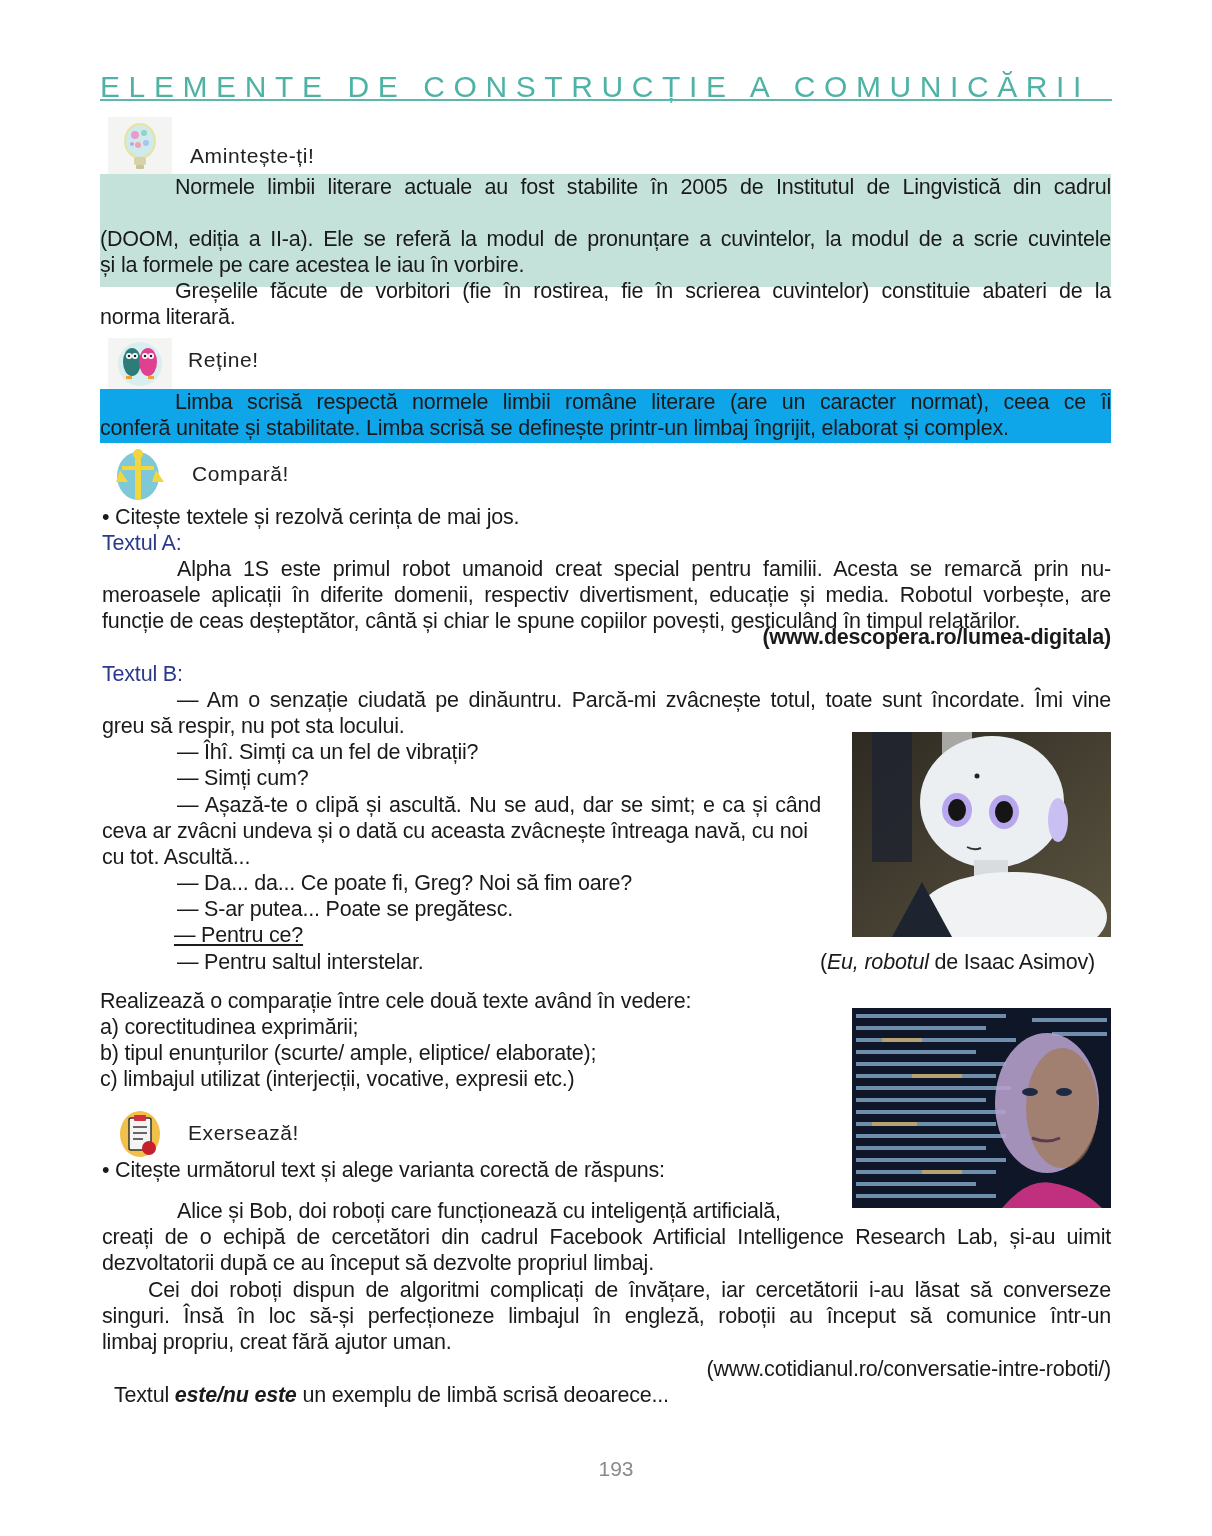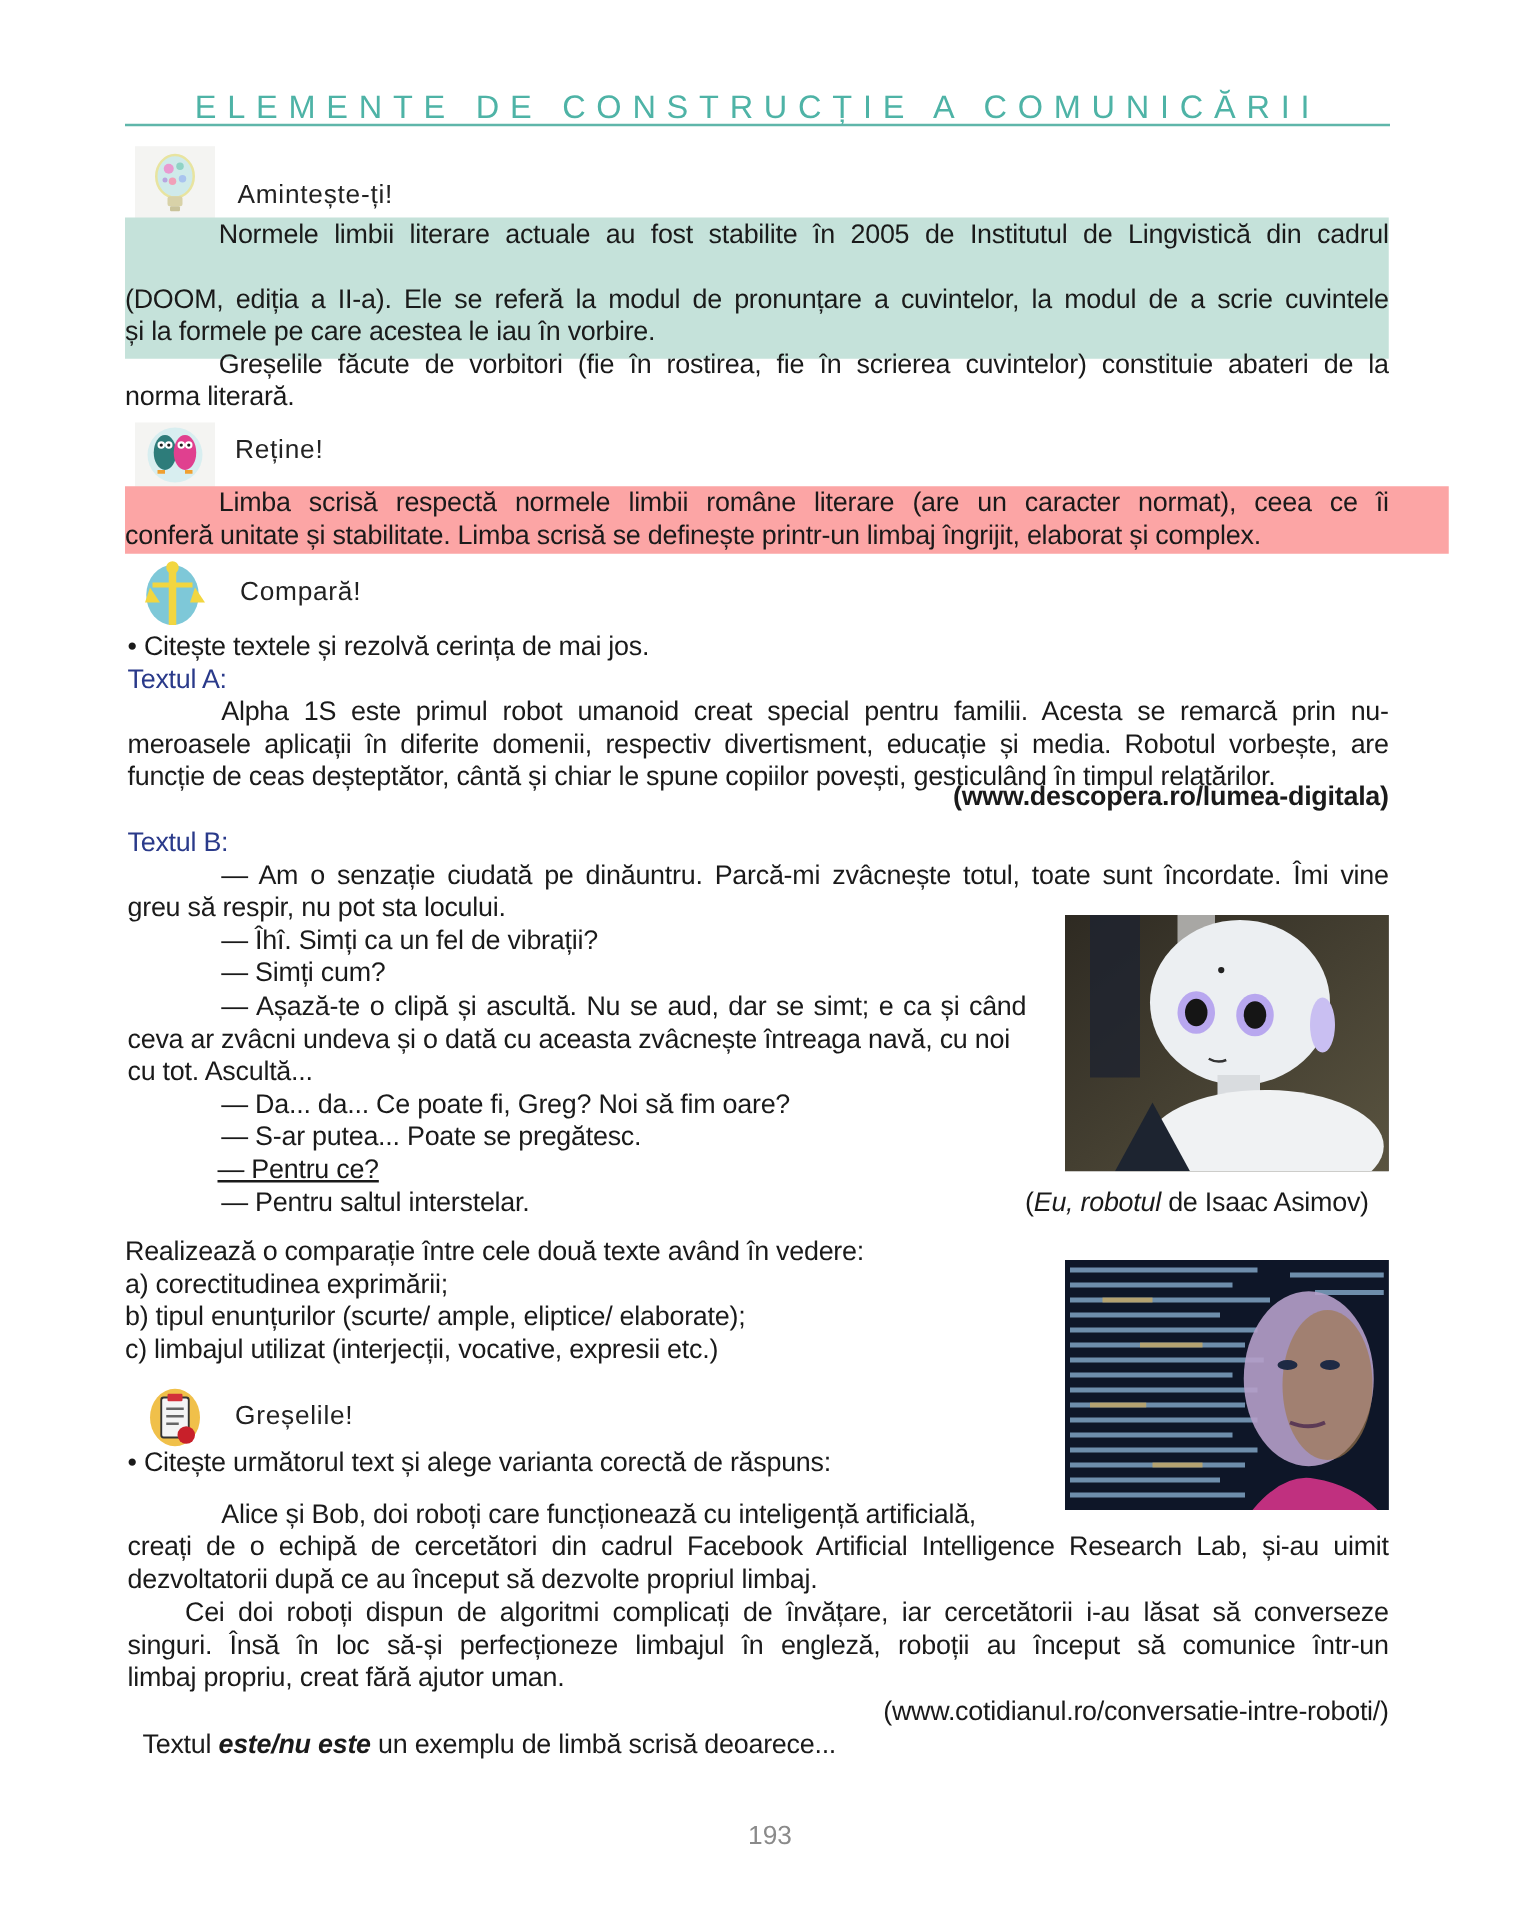--- a/index.html
+++ b/index.html
@@ -1,26 +1,26 @@
 <!DOCTYPE html>
 <html><head>
 <meta charset="utf-8">
 <style>
   html, body { margin: 0; padding: 0; background: #ffffff; }
   body { width: 1212px; height: 1536px; position: relative; overflow: hidden;
          font-family: "DejaVu Sans Condensed", "Liberation Sans", sans-serif; color: #1a1a1a; }
   .abs { position: absolute; }
   .txt { font-family: "Liberation Sans", sans-serif; font-size: 21.5px; line-height: 26px; letter-spacing: -0.2px; white-space: nowrap; }
-  .header-title { left: 100px; width: 1012px; top: 70px; text-align: center; color: #4eb3a6;
-                  font-family: "Liberation Sans", sans-serif; font-size: 26px; letter-spacing: 8.6px; }
+  .header-title { left: 100px; width: 1012px; top: 70px; text-align: left; color: #4eb3a6;
+                  font-family: "Liberation Sans", sans-serif; font-size: 30px; letter-spacing: 8.6px; }
   .header-rule { left: 100px; top: 99px; width: 1012px; height: 2px; background: #5fb6aa; }
   .icon-box { width: 64px; height: 60px; background: #f4f4f2; }
   .section-title { font-family: "Liberation Sans", sans-serif; font-size: 21px; letter-spacing: 0.6px; color: #222; }
   .band-teal { background: #c5e2da; }
-  .band-green { background: #fca5a5; padding-left: 48px; }
+  .band-green { background: #0ea5e9; }
   .justify { white-space: normal; text-align: justify; text-align-last: justify; }
   .blue { color: #2a3a8a; }
   .right { text-align: right; }
   .ind { padding-left: 75px; }
   .page-num { left: 0; width: 1232px; top: 1457px; text-align: center; color: #8a8a8a;
               font-family: "Liberation Sans", sans-serif; font-size: 21px; }
   .photo { overflow: hidden; }
 </style>
 </head>
 <body>
@@ -181,21 +181,21 @@
   <svg width="50" height="52" viewBox="0 0 50 52">
     <ellipse cx="24" cy="26" rx="20" ry="23" fill="#f0c04a"></ellipse>
     <rect x="13" y="10" width="22" height="32" rx="2" fill="#f4f4f4" stroke="#333" stroke-width="1.5"></rect>
     <rect x="18" y="7" width="12" height="6" rx="1" fill="#d2303a"></rect>
     <rect x="17" y="18" width="14" height="2" fill="#666"></rect>
     <rect x="17" y="24" width="14" height="2" fill="#666"></rect>
     <rect x="17" y="30" width="10" height="2" fill="#666"></rect>
     <circle cx="33" cy="40" r="7" fill="#c8202a"></circle>
   </svg>
 </div>
-<div class="abs section-title" style="left:188px;top:1121px;">Greșelile!</div>
+<div class="abs section-title" style="left:188px;top:1121px;">Exersează!</div>
 <div class="abs txt" style="left:102px;top:1157px;">• Citește următorul text și alege varianta corectă de răspuns:</div>
 
 <div class="abs txt" style="left:177px;top:1198px;">Alice și Bob, doi roboți care funcționează cu inteligență artificială,</div>
 <div class="abs txt justify" style="left:102px;top:1224px;width:1009px;">creați de o echipă de cercetători din cadrul Facebook Artificial Intelligence Research Lab, și-au uimit</div>
 <div class="abs txt" style="left:102px;top:1250px;">dezvoltatorii după ce au început să dezvolte propriul limbaj.</div>
 <div class="abs txt justify" style="left:148px;top:1277px;width:963px;">Cei doi roboți dispun de algoritmi complicați de învățare, iar cercetătorii i-au lăsat să converseze</div>
 <div class="abs txt justify" style="left:102px;top:1303px;width:1009px;">singuri. Însă în loc să-și perfecționeze limbajul în engleză, roboții au început să comunice într-un</div>
 <div class="abs txt" style="left:102px;top:1329px;">limbaj propriu, creat fără ajutor uman.</div>
 <div class="abs txt right" style="left:550px;top:1356px;width:561px;">(www.cotidianul.ro/conversatie-intre-roboti/)</div>
 

